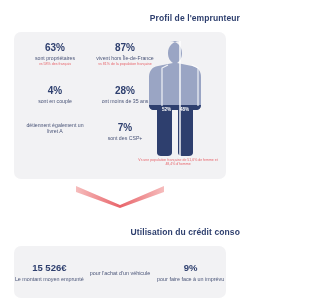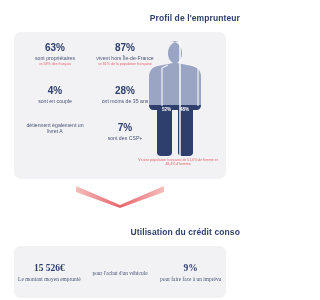--- a/index.html
+++ b/index.html
@@ -99,21 +99,20 @@
     align-items:center;
   }
 
   #title-credit { margin-top:18px; }
 
   #usage-card {
     margin:9px 14px 0 14px;
     height:52px;
     display:flex;
     align-items:center;
-    font-family:Liberation Serif, serif;
   }
   .usage-item {
     flex:1;
     text-align:center;
   }
   .usage-value {
     color:#2e3f6e;
     font-weight:bold;
     font-size:9.5px;
     line-height:12px;

